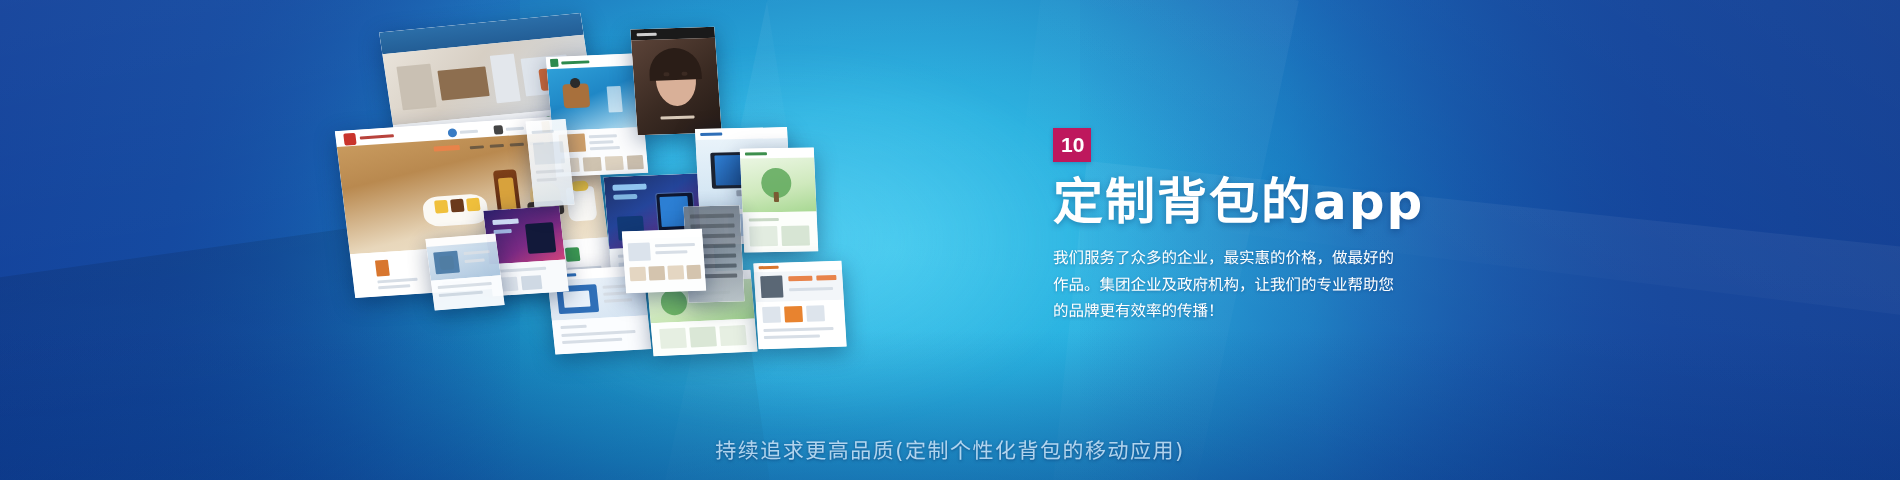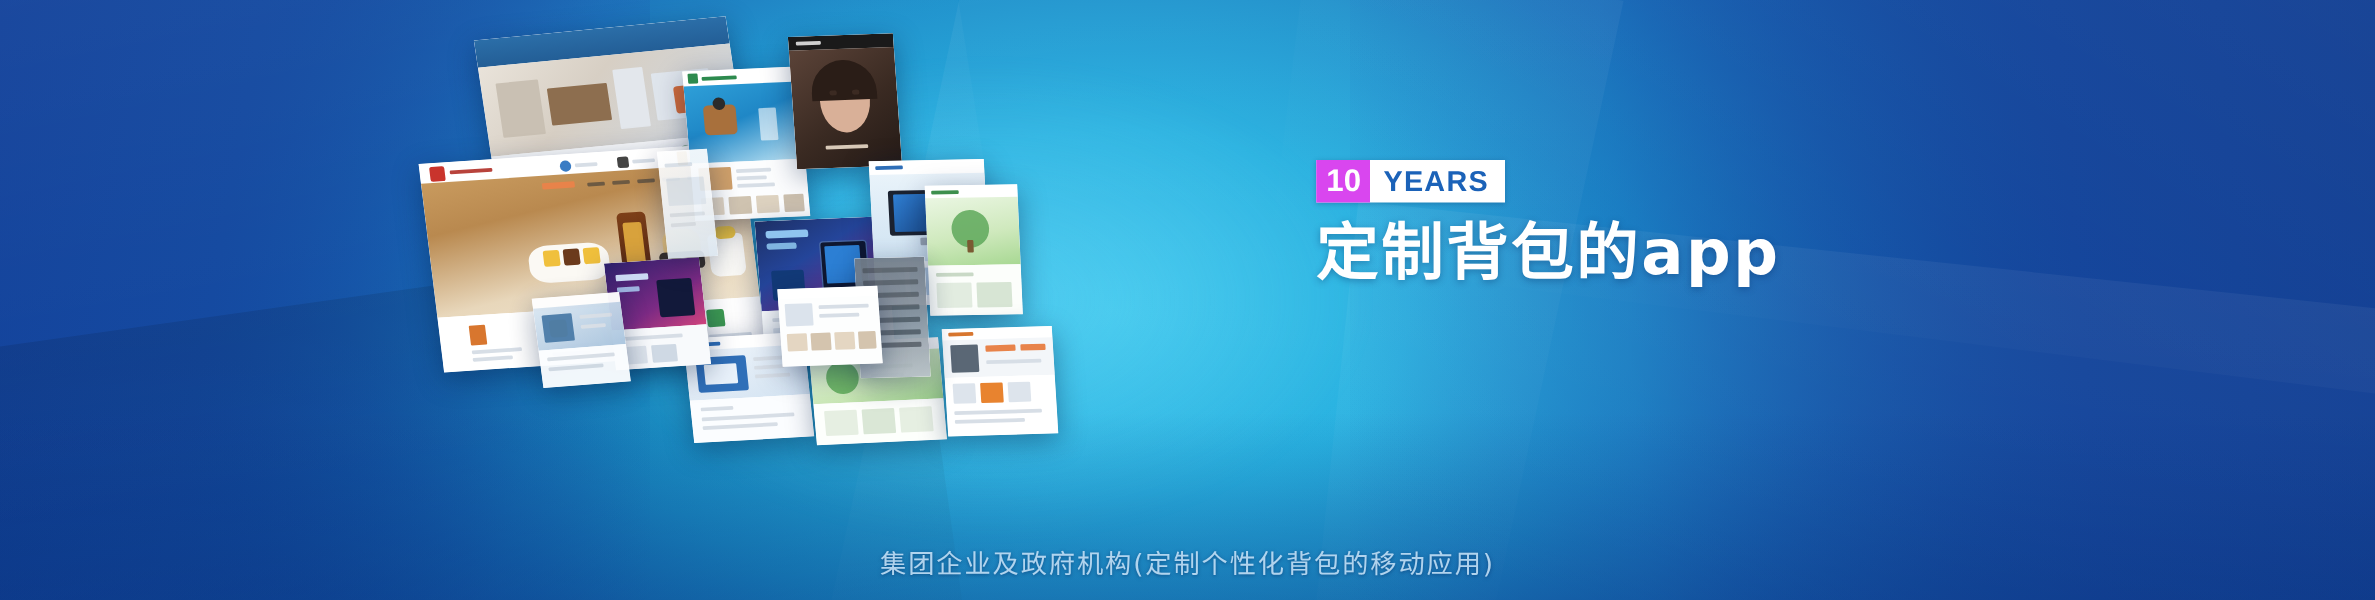--- a/index.html
+++ b/index.html
@@ -155,23 +155,23 @@
     width: 440px;
   }
   .badge {
     display: inline-flex;
     align-items: stretch;
     background: #ffffff;
     height: 34px;
     box-shadow: 0 1px 4px rgba(4,32,80,0.25);
   }
   .badge-num {
-    background: #d946ef;
+    background: #be185d;
     color: #ffffff;
-    font-size: 25px;
+    font-size: 21px;
     font-weight: bold;
     line-height: 34px;
     padding: 0 7px 0 8px;
     letter-spacing: 0px;
   }
   .badge-text {
     color: #1b62b8;
     font-size: 23px;
     font-weight: bold;
     line-height: 34px;
@@ -441,23 +441,23 @@
     <div class="shot" style="left:530px; top:120px; width:40px; height:86px; transform: rotate(-6deg) skewY(2.6deg); opacity:.92;">
       <div class="hero" style="top:0; height:86px; background:linear-gradient(170deg,#ffffff 0%,#eef3f8 55%,#dbe6f0 100%);"></div>
       <div class="row" style="left:5px; top:10px; width:22px;"></div>
       <div class="chip" style="left:5px; top:22px; width:30px; height:22px; background:#dde6ef;"></div>
       <div class="row" style="left:5px; top:50px; width:28px;"></div>
       <div class="row" style="left:5px; top:58px; width:20px;"></div>
     </div>
 
   </div>
 
-  <div class="caption">集团企业及政府机构(定制个性化背包的移动应用)</div>
+  <div class="caption">持续追求更高品质(定制个性化背包的移动应用)</div>
 
   <div class="content">
     <div class="badge">
       <span class="badge-num">10</span>
-      <span class="badge-text">YEARS</span>
     </div>
     <div class="headline">定制背包的app</div>
+    <div class="desc">我们服务了众多的企业，最实惠的价格，做最好的作品。集团企业及政府机构，让我们的专业帮助您的品牌更有效率的传播！</div>
   </div>
 
 </div>
 
 </body></html>

